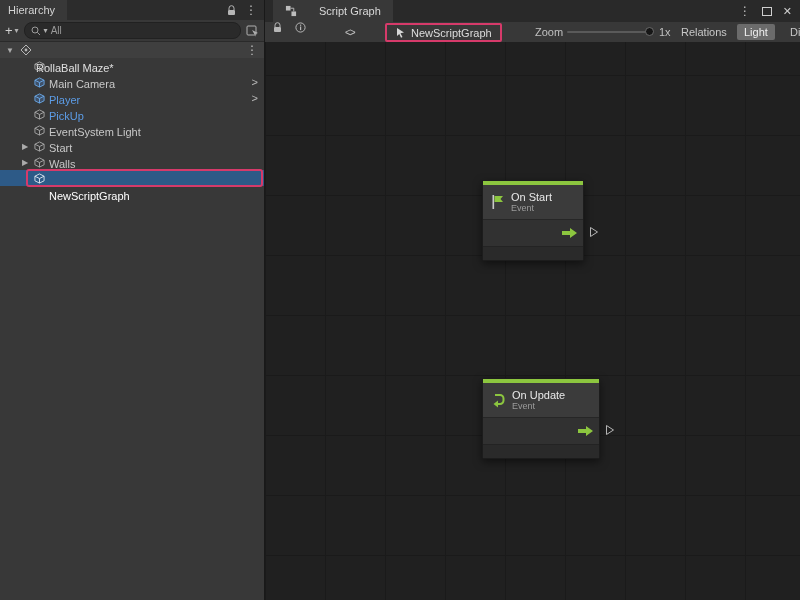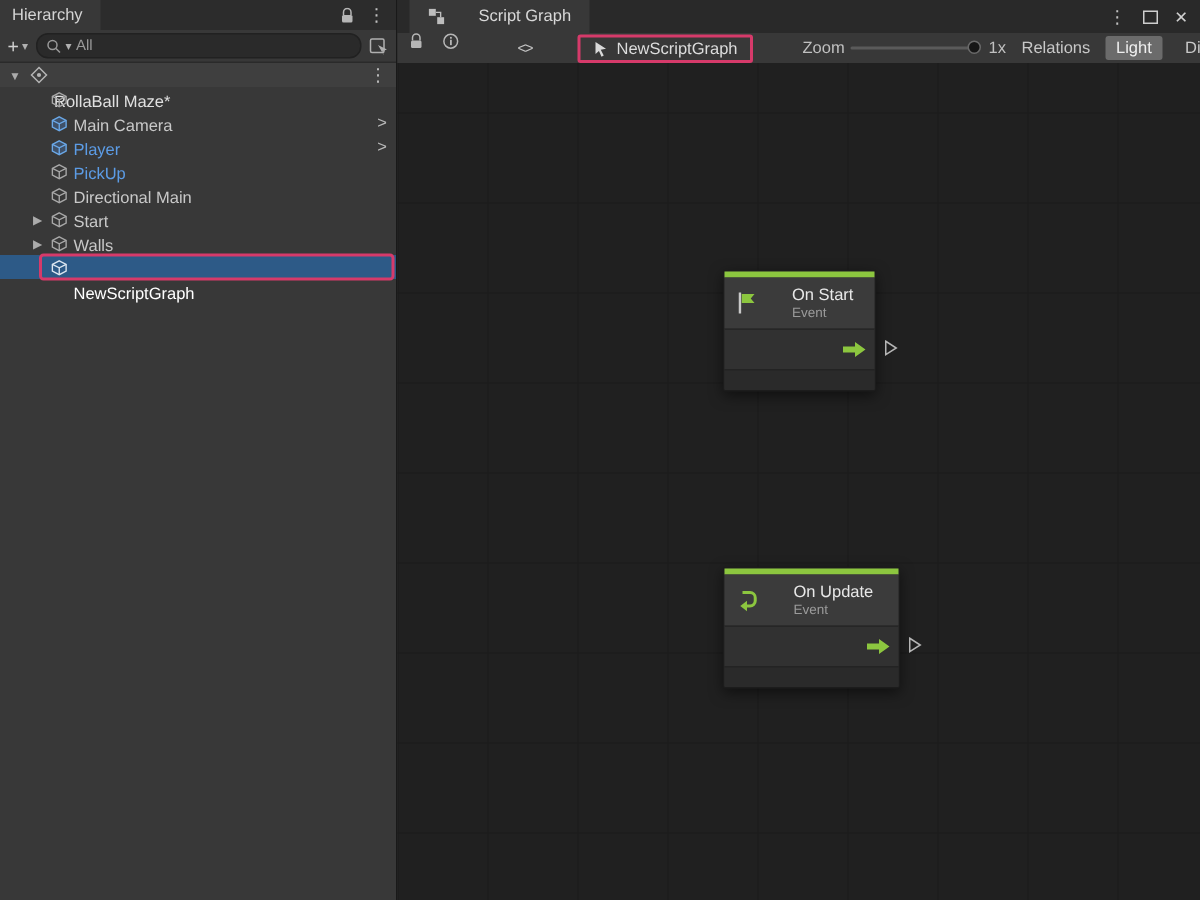--- a/index.html
+++ b/index.html
@@ -48,21 +48,21 @@
   .flatbtn{color:#c8c8c8;padding:0 4px;}
   .valbtn{background:#6b6b6b;color:#efefef;padding:0 7px;border-radius:2px;top:2px;height:16px;}
 
   
   .canvas{position:absolute;top:42px;left:0;right:0;bottom:0;background:#202020;
     background-image:linear-gradient(#1a1a1a 1px,transparent 1px),linear-gradient(90deg,#1a1a1a 1px,transparent 1px);
     background-size:60px 60px;background-position:0px 33px;}
 
   .node{position:absolute;background:#2e2e2e;border:1px solid #1c1c1c;border-radius:2px;box-shadow:0 3px 9px rgba(0,0,0,.5);}
   .node-accent{height:4px;background:#8cc63f;}
-  .node-header{display:flex;align-items:center;gap:23px;padding:5px 7px;background:#3b3b3b;min-height:24px;box-sizing:content-box;}
+  .node-header{display:flex;align-items:center;gap:6px;padding:5px 7px;background:#3b3b3b;min-height:24px;box-sizing:content-box;}
   .nh-text{display:flex;flex-direction:column;line-height:1.15;}
   .nh-title{font-size:11px;color:#e8e8e8;}
   .nh-sub{font-size:9px;color:#9b9b9b;}
   .node-body{height:26px;background:#313131;border-top:1px solid #262626;position:relative;}
   .arrow-out{position:absolute;right:5px;top:7px;line-height:0;}
   .node-footer{height:13px;background:#2a2a2a;border-top:1px solid #232323;}
   .port{position:absolute;right:-16px;top:45px;line-height:0;}
   svg{display:block;}
   .inline-svg{display:inline-block;line-height:0;}
 </style>
@@ -157,21 +157,21 @@
         <span class="chev">&gt;</span>
       </div>
 
       <div class="row">
         <span class="inline-svg">
           <svg width="11" height="11" viewBox="0 0 12 12">
               <path d="M6 1 L11 3.5 L11 8.5 L6 11 L1 8.5 L1 3.5 Z" fill="none" stroke="#a8a8a8"></path>
               <path d="M1 3.5 L6 6 L11 3.5 M6 6 V11" fill="none" stroke="#a8a8a8"></path>
             </svg>
         </span>
-        <span class="lbl">Directional Main</span>
+        <span class="lbl">EventSystem Light</span>
       </div>
 
       <div class="row">
         <span class="inline-svg">
           <svg width="11" height="11" viewBox="0 0 12 12">
               <path d="M6 1 L11 3.5 L11 8.5 L6 11 L1 8.5 L1 3.5 Z" fill="none" stroke="#a8a8a8"></path>
               <path d="M1 3.5 L6 6 L11 3.5 M6 6 V11" fill="none" stroke="#a8a8a8"></path>
             </svg>
         </span>
         <span class="lbl">Start</span>

